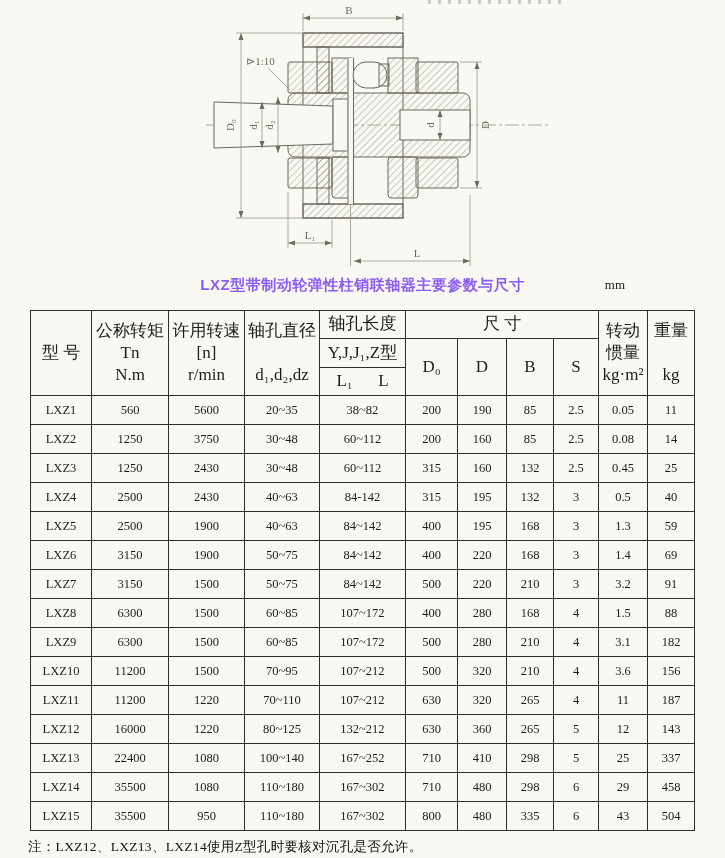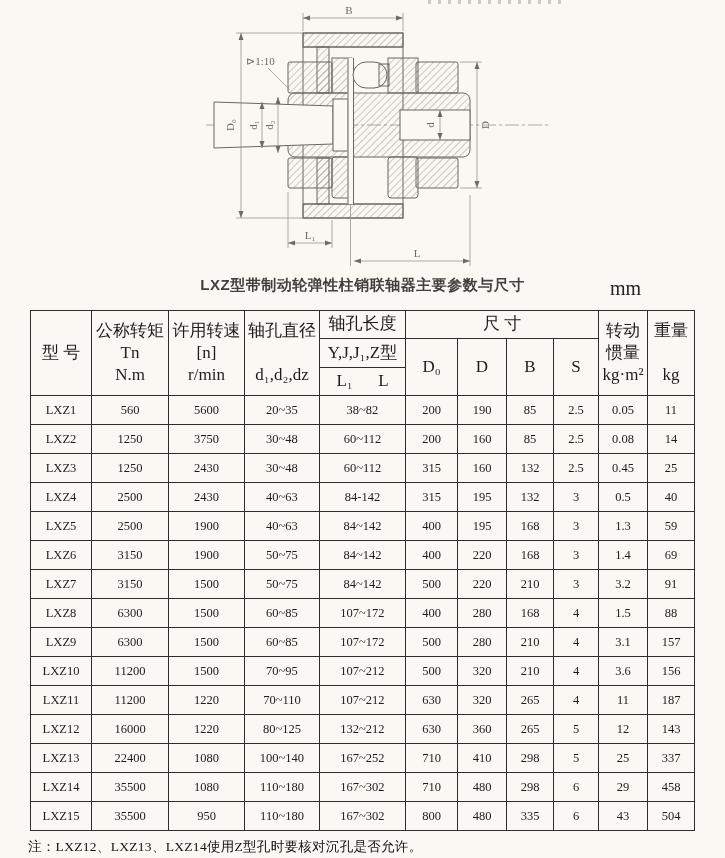--- a/index.html
+++ b/index.html
@@ -15,25 +15,25 @@
   .crop-remnant{
     position:absolute; top:0; left:428; left:428px; width:140px; height:4px;
     background:repeating-linear-gradient(90deg,#aaa59c 0 3px,transparent 3px 10px);
     opacity:.55;
   }
   .drawing-area{ position:relative; width:725px; height:272px; }
   .title-bar{ position:relative; height:26px; margin-top:4px; }
   .doc-title{
     position:absolute; left:0; width:100%; text-align:center;
     font-family:"Liberation Sans","DejaVu Sans",sans-serif;
-    font-weight:600; font-size:15px; letter-spacing:.5px; color:#404040;
+    font-weight:600; font-size:15px; letter-spacing:.5px; color:#8b5cf6;
   }
   .unit-label{
-    position:absolute; right:84px; top:1px;
-    font-size:20px; color:#222;
+    position:absolute; right:100px; top:1px;
+    font-size:13px; color:#222;
   }
   table.params{
     border-collapse:collapse; table-layout:fixed;
     margin:8px 0 0 30px;
     border:1.6px solid #262626;
   }
   .params th, .params td{
     border:1px solid #2e2e2e;
     text-align:center; vertical-align:middle;
     font-weight:normal; padding:0;
@@ -319,21 +319,21 @@
     <td>LXZ9</td>
     <td>6300</td>
     <td>1500</td>
     <td>60~85</td>
     <td>107~172</td>
     <td>500</td>
     <td>280</td>
     <td>210</td>
     <td>4</td>
     <td>3.1</td>
-    <td>157</td>
+    <td>182</td>
   </tr>
       <tr>
     <td>LXZ10</td>
     <td>11200</td>
     <td>1500</td>
     <td>70~95</td>
     <td>107~212</td>
     <td>500</td>
     <td>320</td>
     <td>210</td>

